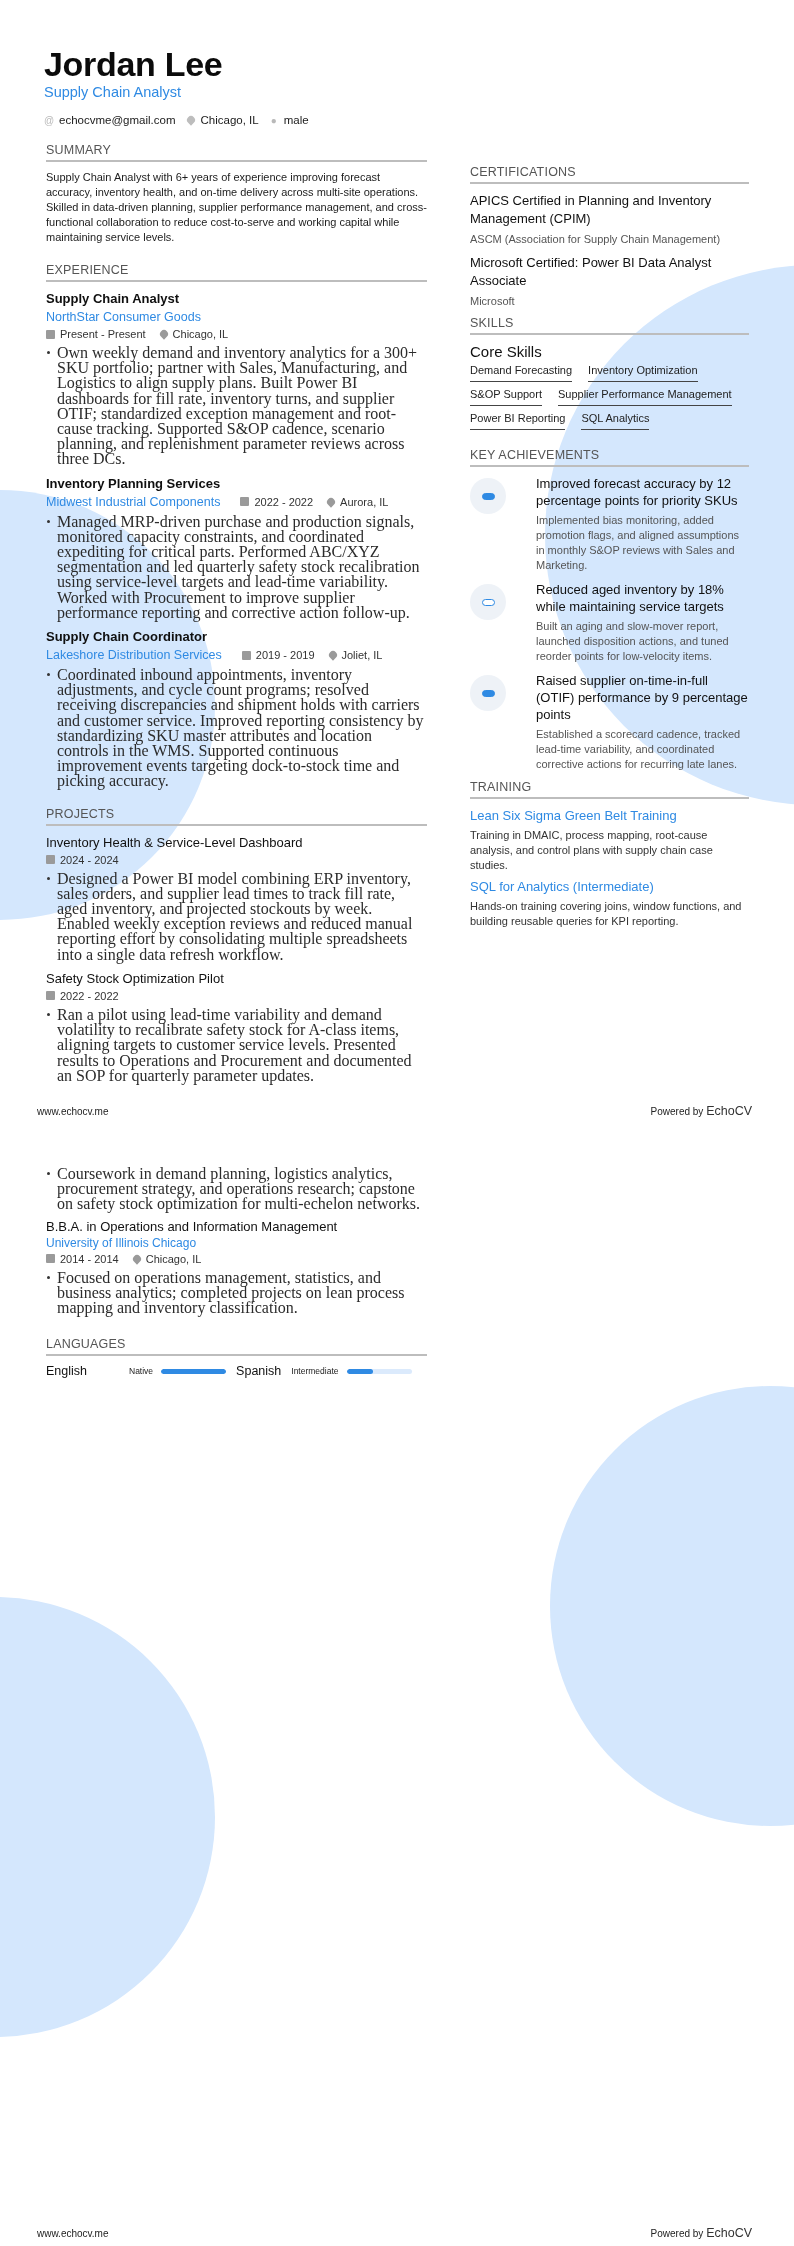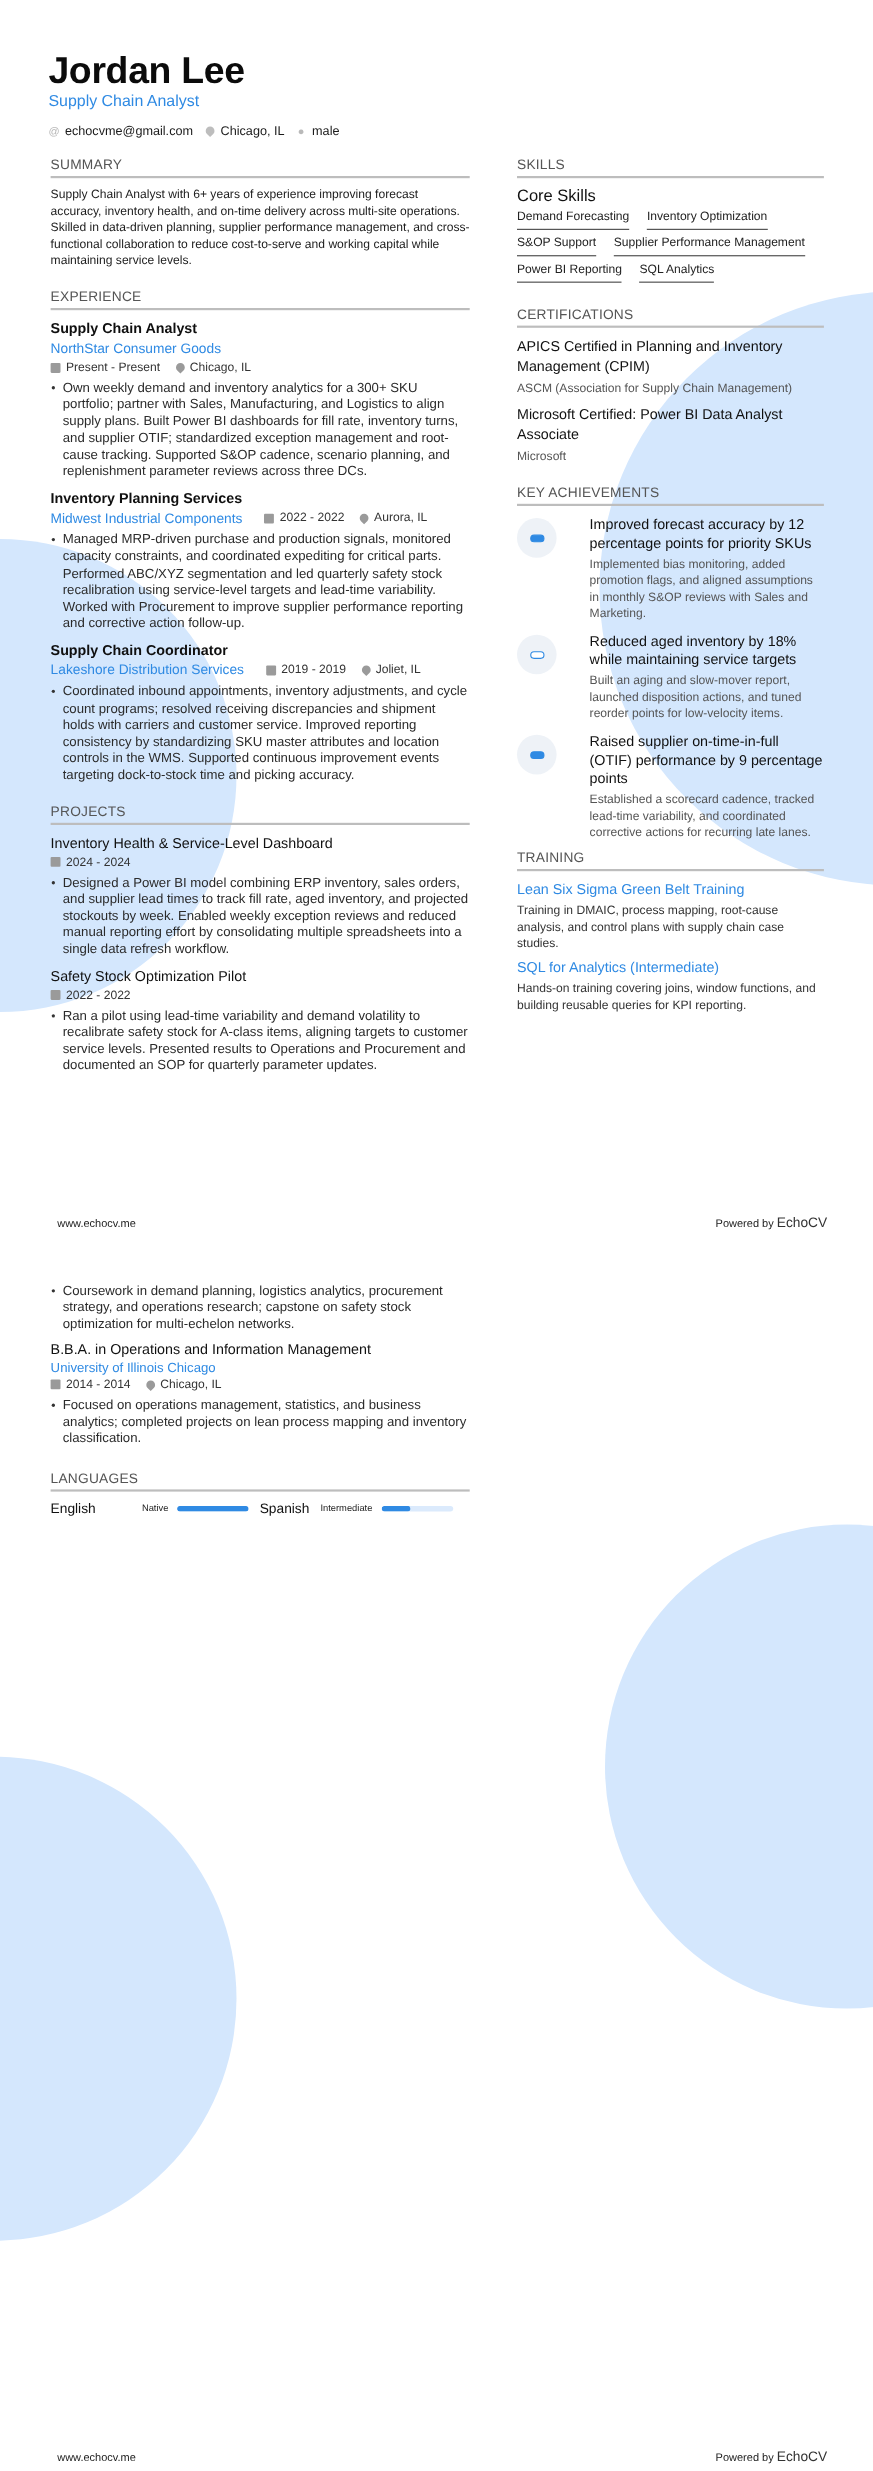--- a/index.html
+++ b/index.html
@@ -23,21 +23,21 @@
   .para { font-size: 11px; line-height: 15px; color: #1c1c1c; }
 
   .job-title { font-size: 13px; font-weight: 700; color: #0f0f0f; line-height: 18px; }
   .company { font-size: 12.5px; color: #2f8ae3; line-height: 18px; }
   .meta { font-size: 11px; color: #333; display: flex; align-items: center; gap: 14px; line-height: 16px; }
   .meta .mi { display: flex; align-items: center; gap: 5px; }
   .cal { display: inline-block; width: 9px; height: 9px; background: #9a9a9a; border-radius: 1px; }
   .pin { display: inline-block; width: 8px; height: 8px; background: #9a9a9a; border-radius: 50% 50% 50% 0; transform: rotate(-45deg); }
   .row-flex { display: flex; align-items: center; gap: 20px; }
   ul.bul { list-style: none; margin-top: 3px; }
-  ul.bul li { position: relative; padding-left: 11px; font-size: 12px; line-height: 15.2px; color: #2b2b2b; }
+  ul.bul li { position: relative; padding-left: 11px; font-size: 16px; line-height: 15.2px; color: #2b2b2b; font-family: Liberation Serif, serif; }
   ul.bul li::before { content: ""; position: absolute; left: 1px; top: 6px; width: 3px; height: 3px; border-radius: 50%; background: #333; }
   .entry { margin-bottom: 8px; }
 
   .proj-title { font-size: 13px; color: #111; line-height: 18px; }
   .edu-title { font-size: 13px; color: #111; line-height: 18px; }
   .edu-school { font-size: 12px; color: #2f8ae3; line-height: 15px; }
 
   .skills-sub { font-size: 15px; color: #111; margin: 6px 0 4px; }
   .chips { display: flex; flex-wrap: wrap; column-gap: 16px; row-gap: 6px; }
   .chip { font-size: 11px; color: #222; padding-bottom: 5px; border-bottom: 1px solid #444; }
@@ -54,21 +54,21 @@
 
   .train-title { font-size: 13px; color: #2f8ae3; line-height: 18px; margin-top: 2px; }
   .train-desc { font-size: 11px; color: #333; line-height: 15px; margin-top: 3px; margin-bottom: 5px; }
 
   .lang-row { display: flex; align-items: center; font-size: 12.5px; color: #111; }
   .lang-name { width: 83px; }
   .lang-level { font-size: 8.5px; color: #222; margin-right: 8px; }
   .bar { width: 65px; height: 5px; border-radius: 3px; background: #dbeafc; overflow: hidden; margin-right: 10px; }
   .bar > span { display: block; height: 100%; background: #2f8ae3; border-radius: 3px; }
 
-  .footer { position: absolute; left: 52px; right: 42px; display: flex; justify-content: space-between; align-items: baseline; font-size: 10px; color: #222; }
+  .footer { position: absolute; left: 37px; right: 42px; display: flex; justify-content: space-between; align-items: baseline; font-size: 10px; color: #222; }
   .footer .brand { font-size: 12.5px; color: #333; }
 </style>
 </head>
 <body>
 
 <div class="page">
   <div class="circle" style="width:430px;height:430px;left:-215px;top:490px;"></div>
   <div class="circle" style="width:540px;height:540px;left:545px;top:265px;"></div>
 
   <div class="content">
@@ -183,39 +183,39 @@
             </div>
           <ul class="bul">
               <li>Ran a pilot using lead-time variability and demand volatility to recalibrate safety stock for A-class items, aligning targets to customer service levels. Presented results to Operations and Procurement and documented an SOP for quarterly parameter updates.</li>
             </ul>
         </div>
       </section>
 
     </div>
 
     <div class="col-right" style="top:143px;">
+      <section style="margin-top:22px;">
+        <div class="sec-title">CERTIFICATIONS</div>
+        <div class="cert-name">APICS Certified in Planning and Inventory Management (CPIM)</div>
+        <div class="cert-org">ASCM (Association for Supply Chain Management)</div>
+        <div class="cert-name">Microsoft Certified: Power BI Data Analyst Associate</div>
+        <div class="cert-org">Microsoft</div>
+      </section>
+
       <section>
         <div class="sec-title">SKILLS</div>
         <div class="skills-sub">Core Skills</div>
         <div class="chips">
           <span class="chip">Demand Forecasting</span>
           <span class="chip">Inventory Optimization</span>
           <span class="chip">S&amp;OP Support</span>
           <span class="chip">Supplier Performance Management</span>
           <span class="chip">Power BI Reporting</span>
           <span class="chip">SQL Analytics</span>
         </div>
-      </section>
-
-      <section style="margin-top:22px;">
-        <div class="sec-title">CERTIFICATIONS</div>
-        <div class="cert-name">APICS Certified in Planning and Inventory Management (CPIM)</div>
-        <div class="cert-org">ASCM (Association for Supply Chain Management)</div>
-        <div class="cert-name">Microsoft Certified: Power BI Data Analyst Associate</div>
-        <div class="cert-org">Microsoft</div>
       </section>
 
       <section style="margin-top:18px;">
         <div class="sec-title">KEY ACHIEVEMENTS</div>
         <div class="ach">
           <div class="ach-ico">
               <span class="pill"></span>
             </div>
           <div>
             <div class="ach-title">Improved forecast accuracy by 12 percentage points for priority SKUs</div>

